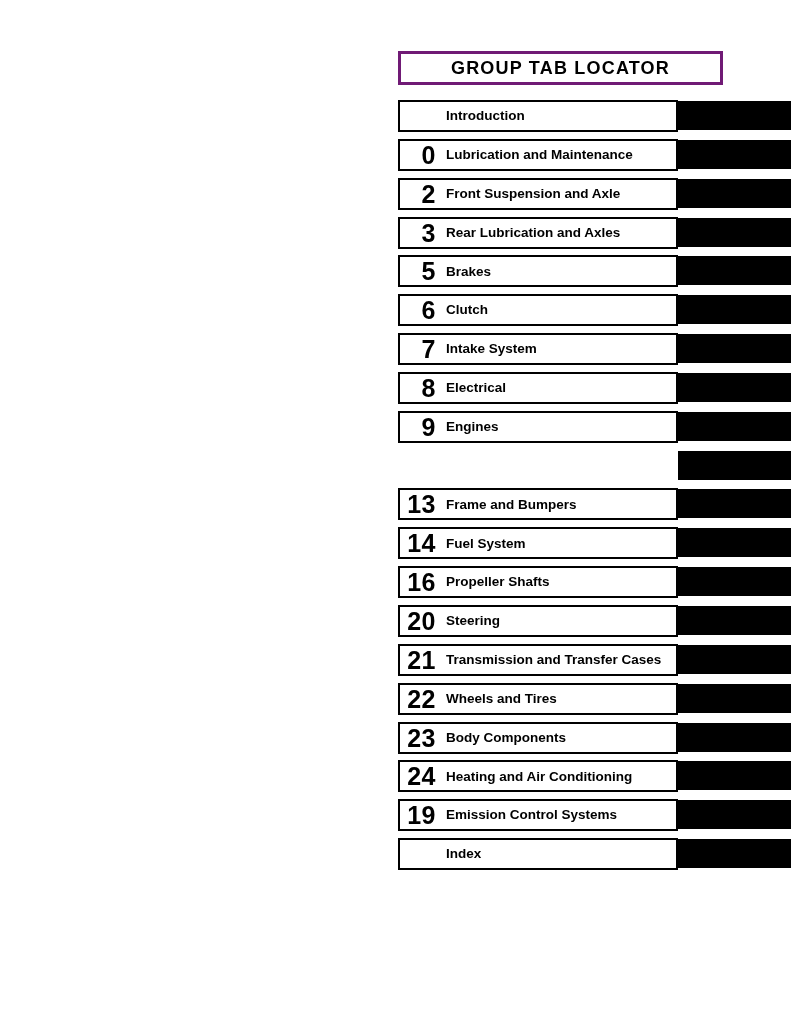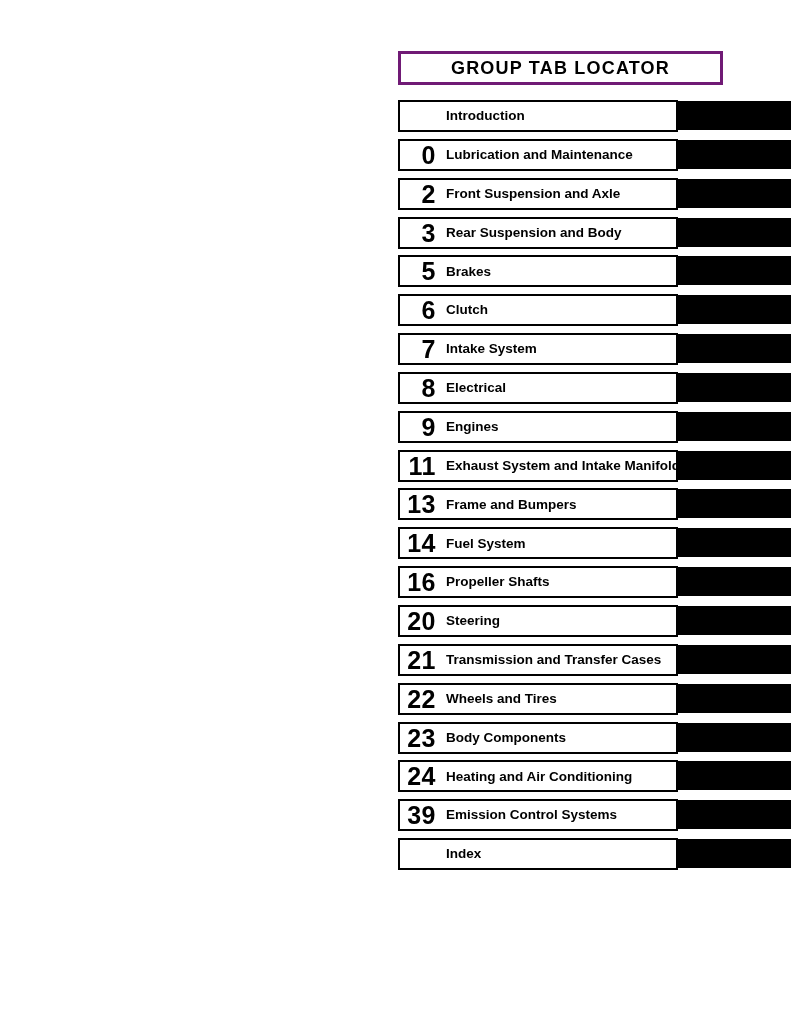--- a/index.html
+++ b/index.html
@@ -111,21 +111,21 @@
     <div class="row">
     <div class="row-box">
       <span class="row-num">2</span>
       <span class="row-label">Front Suspension and Axle</span>
     </div>
     <div class="row-tab"></div>
   </div>
     <div class="row">
     <div class="row-box">
       <span class="row-num">3</span>
-      <span class="row-label">Rear Suspension and Body</span>
+      <span class="row-label">Rear Lubrication and Axles</span>
     </div>
     <div class="row-tab"></div>
   </div>
     <div class="row">
     <div class="row-box">
       <span class="row-num">5</span>
       <span class="row-label">Brakes</span>
     </div>
     <div class="row-tab"></div>
   </div>
@@ -151,24 +151,20 @@
     <div class="row-tab"></div>
   </div>
     <div class="row">
     <div class="row-box">
       <span class="row-num">9</span>
       <span class="row-label">Engines</span>
     </div>
     <div class="row-tab"></div>
   </div>
     <div class="row">
-    <div class="row-box">
-      <span class="row-num">11</span>
-      <span class="row-label">Exhaust System and Intake Manifold</span>
-    </div>
     <div class="row-tab"></div>
   </div>
     <div class="row">
     <div class="row-box">
       <span class="row-num">13</span>
       <span class="row-label">Frame and Bumpers</span>
     </div>
     <div class="row-tab"></div>
   </div>
     <div class="row">
@@ -215,21 +211,21 @@
   </div>
     <div class="row">
     <div class="row-box">
       <span class="row-num">24</span>
       <span class="row-label">Heating and Air Conditioning</span>
     </div>
     <div class="row-tab"></div>
   </div>
     <div class="row">
     <div class="row-box">
-      <span class="row-num">39</span>
+      <span class="row-num">19</span>
       <span class="row-label">Emission Control Systems</span>
     </div>
     <div class="row-tab"></div>
   </div>
     <div class="row">
     <div class="row-box">
       <span class="row-num"></span>
       <span class="row-label">Index</span>
     </div>
     <div class="row-tab"></div>

